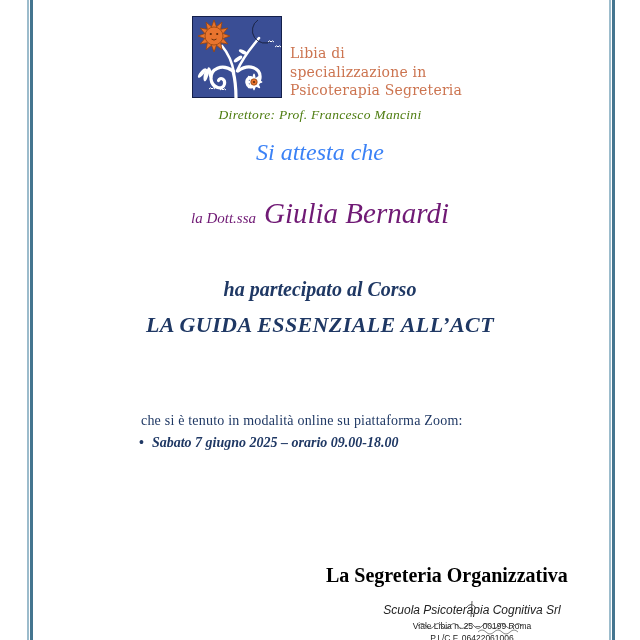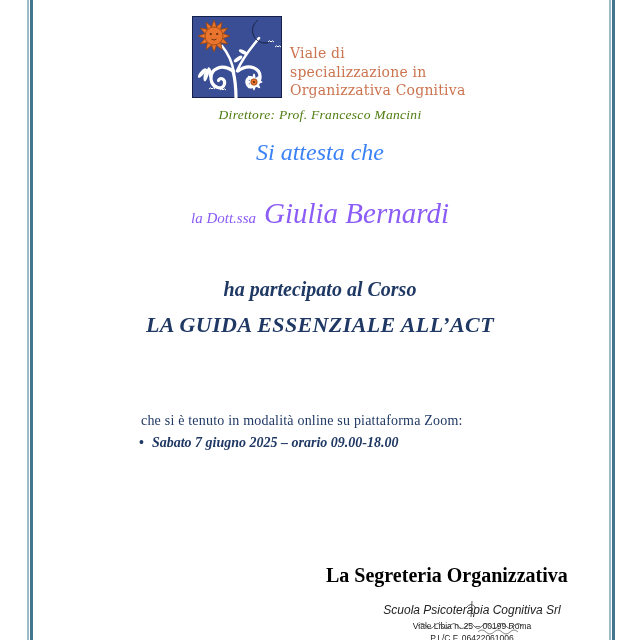--- a/index.html
+++ b/index.html
@@ -22,21 +22,21 @@
   }
   .director{
     position:absolute;left:0;right:0;top:107px;text-align:center;
     font-style:italic;font-size:13.5px;color:#4d7c0f;letter-spacing:0.3px;
   }
   .attest{
     position:absolute;left:0;right:0;top:139px;text-align:center;
     font-style:italic;font-size:24px;color:#3b82f6;
   }
   .recipient{
-    position:absolute;left:0;right:0;top:197px;text-align:center;color:#8b5cf6;
+    position:absolute;left:0;right:0;top:197px;text-align:center;color:#701a75;
   }
   .recipient .rtitle{font-style:italic;font-size:15px;}
   .recipient .rname{font-style:italic;font-size:29px;margin-left:8px;}
   .participation{
     position:absolute;left:0;right:0;top:278px;text-align:center;
     font-style:italic;font-weight:bold;font-size:20px;color:#1F3864;
   }
   .course{
     position:absolute;left:0;right:0;top:312px;text-align:center;
     font-style:italic;font-weight:bold;font-size:22px;color:#1F3864;letter-spacing:0.4px;
@@ -111,23 +111,23 @@
     </g>
     <g stroke="#FFFFFF" fill="none" stroke-width="1">
       <path d="M76,26 q2,-2.5 3,0 q1,-2.5 3,0"></path>
       <path d="M83,31 q2,-2.5 3,0 q1,-2.5 3,0"></path>
       <path d="M17,73 q2,-2.5 3,0 q1,-2.5 3,0"></path>
       <path d="M28,74 q2,-2.5 3,0 q1,-2.5 3,0"></path>
     </g>
   </svg>
 
   <div class="logo-text">
-    <div>Viale di</div>
+    <div>Libia di</div>
     <div>specializzazione in</div>
-    <div>Organizzativa Cognitiva</div>
+    <div>Psicoterapia Segreteria</div>
   </div>
 
   <div class="director">Direttore: Prof. Francesco Mancini</div>
 
   <div class="attest">Si attesta che</div>
 
   <div class="recipient">
     <span class="rtitle">la Dott.ssa</span><span class="rname">Giulia Bernardi</span>
   </div>
 

